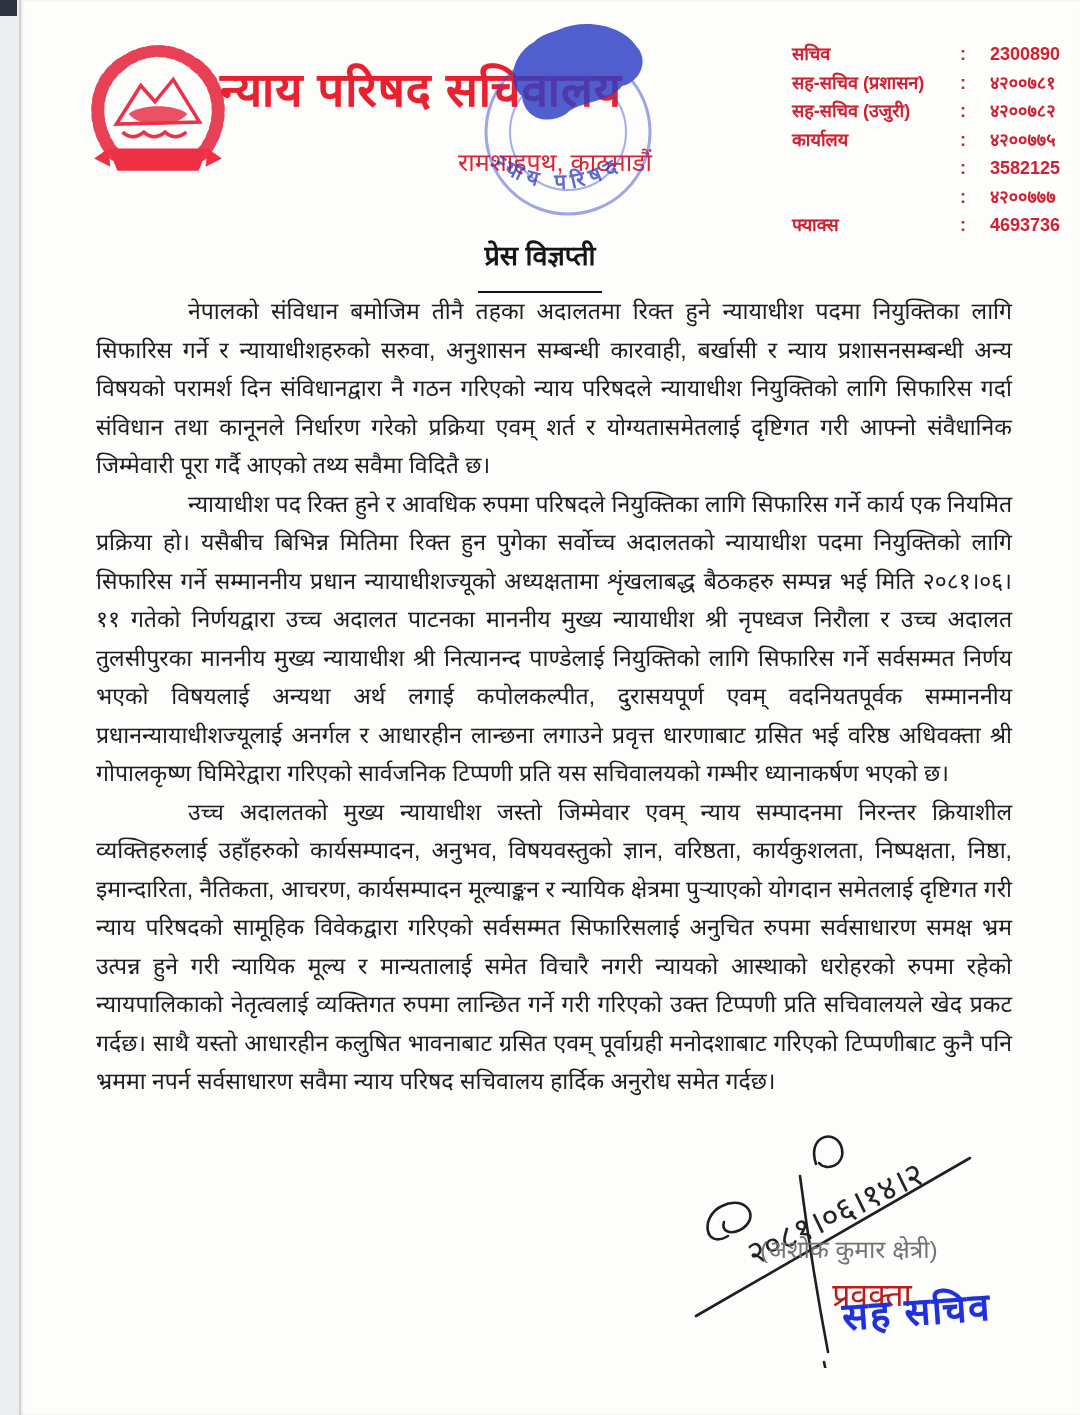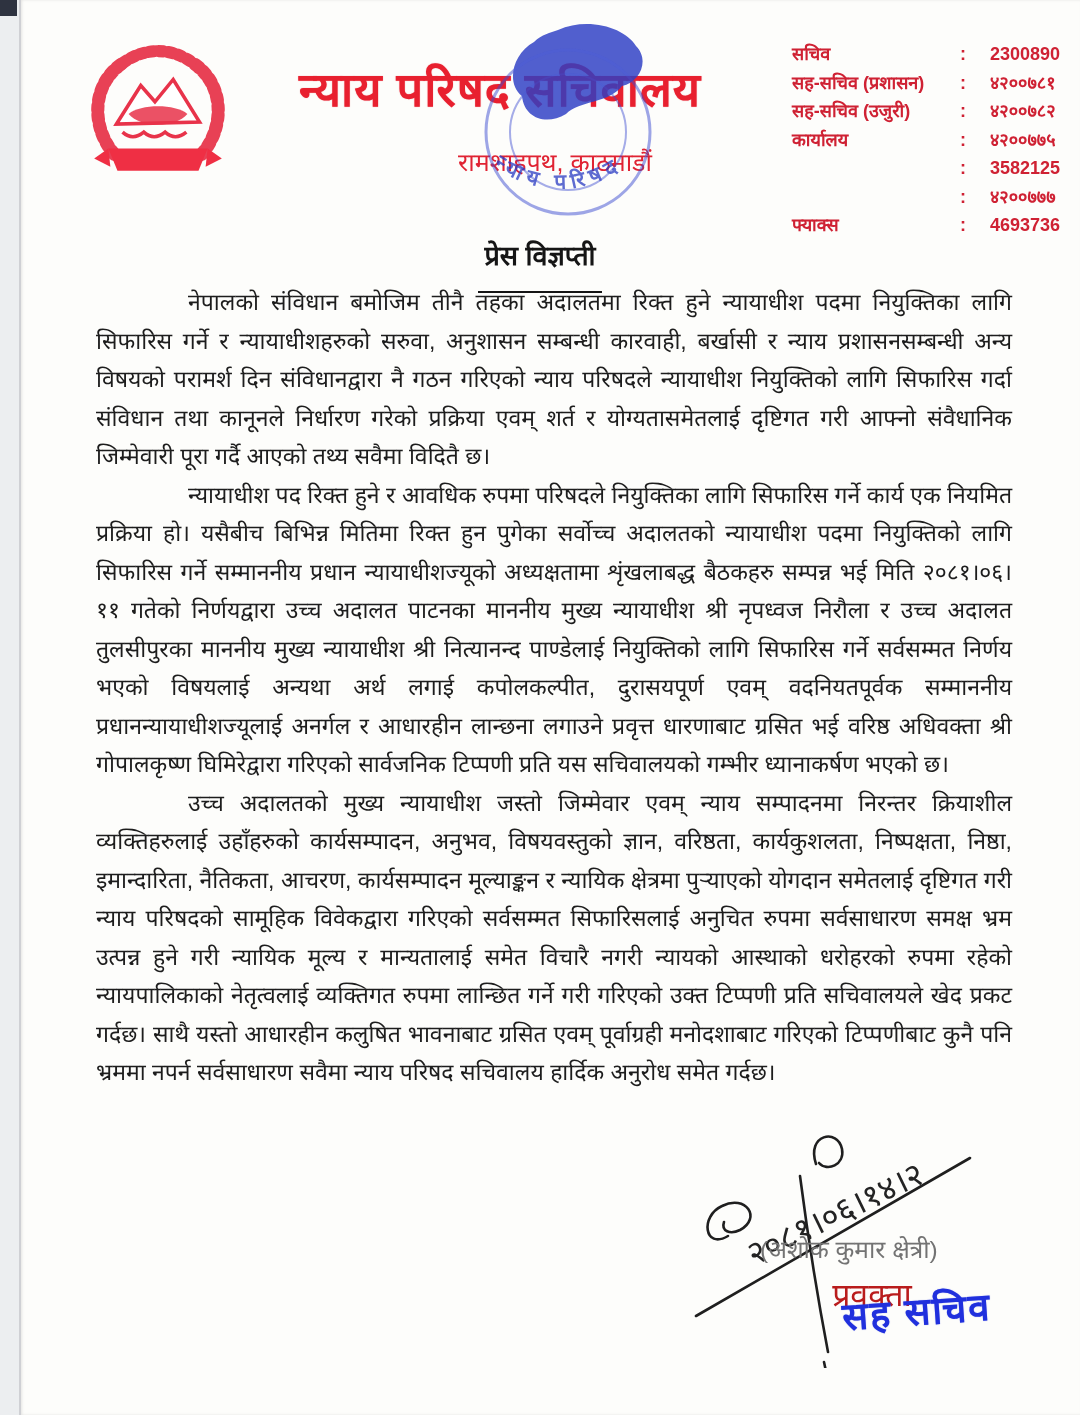--- a/index.html
+++ b/index.html
@@ -8,21 +8,21 @@
     background:#eceef0;overflow:hidden;
     font-family:"Liberation Sans",sans-serif;
   }
   .corner-mark{position:absolute;left:0;top:0;width:17px;height:16px;background:#2e3340;}
   .paper{position:absolute;left:20px;top:0;width:1060px;height:1415px;background:#fdfdfb;box-shadow:inset 2px 0 3px rgba(0,0,0,.10);}
   .edge-line{position:absolute;left:19px;top:0;width:2px;height:1415px;background:#cfd0d4;}
 
   
   .emblem{position:absolute;left:82px;top:40px;width:152px;height:158px;}
   .org-name{
-    position:absolute;left:220px;top:56px;width:560px;text-align:center;
+    position:absolute;left:220px;top:56px;width:560px;
     font-size:47px;font-weight:bold;color:#e8202f;letter-spacing:1px;
     text-shadow:0 0 1px rgba(232,32,47,.55);
   }
   .org-address{
     position:absolute;left:380px;top:144px;width:350px;text-align:center;
     font-size:25px;font-weight:normal;color:#e02333;
   }
   .stamp{position:absolute;left:438px;top:20px;width:268px;height:205px;opacity:.9;pointer-events:none;}
 
   .ref-block{position:absolute;left:78px;top:190px;color:#cf2133;font-weight:bold;font-size:22px;line-height:36px;}
@@ -32,21 +32,21 @@
     color:#cf2133;font-weight:bold;font-size:18px;line-height:20px;margin-bottom:8.5px;}
   .contact-row .num{white-space:nowrap;}
 
   
   .press-title{position:absolute;left:0;top:236px;width:1080px;text-align:center;}
   .press-title span{
     display:inline-block;font-size:27px;font-weight:bold;color:#151515;
     border-bottom:2.5px solid #151515;padding:0 6px 18px;
   }
   .body-text{
-    position:absolute;left:96px;top:283px;width:916px;
+    position:absolute;left:96px;top:292px;width:916px;
     font-size:23px;line-height:38.5px;color:#1d1d1d;text-align:justify;
   }
   .body-text p{margin:0;text-indent:92px;}
 
   
   .sig-scribble{position:absolute;left:688px;top:1118px;width:345px;height:250px;}
   .sig-name{position:absolute;left:760px;top:1232px;width:260px;text-align:left;font-size:24.5px;color:#737373;}
   .sig-role{position:absolute;left:792px;top:1272px;width:160px;text-align:center;font-size:32px;color:#b91c1c;}
   .sig-stamp{
     position:absolute;left:842px;top:1284px;font-size:38px;font-weight:bold;color:#2030dd;

